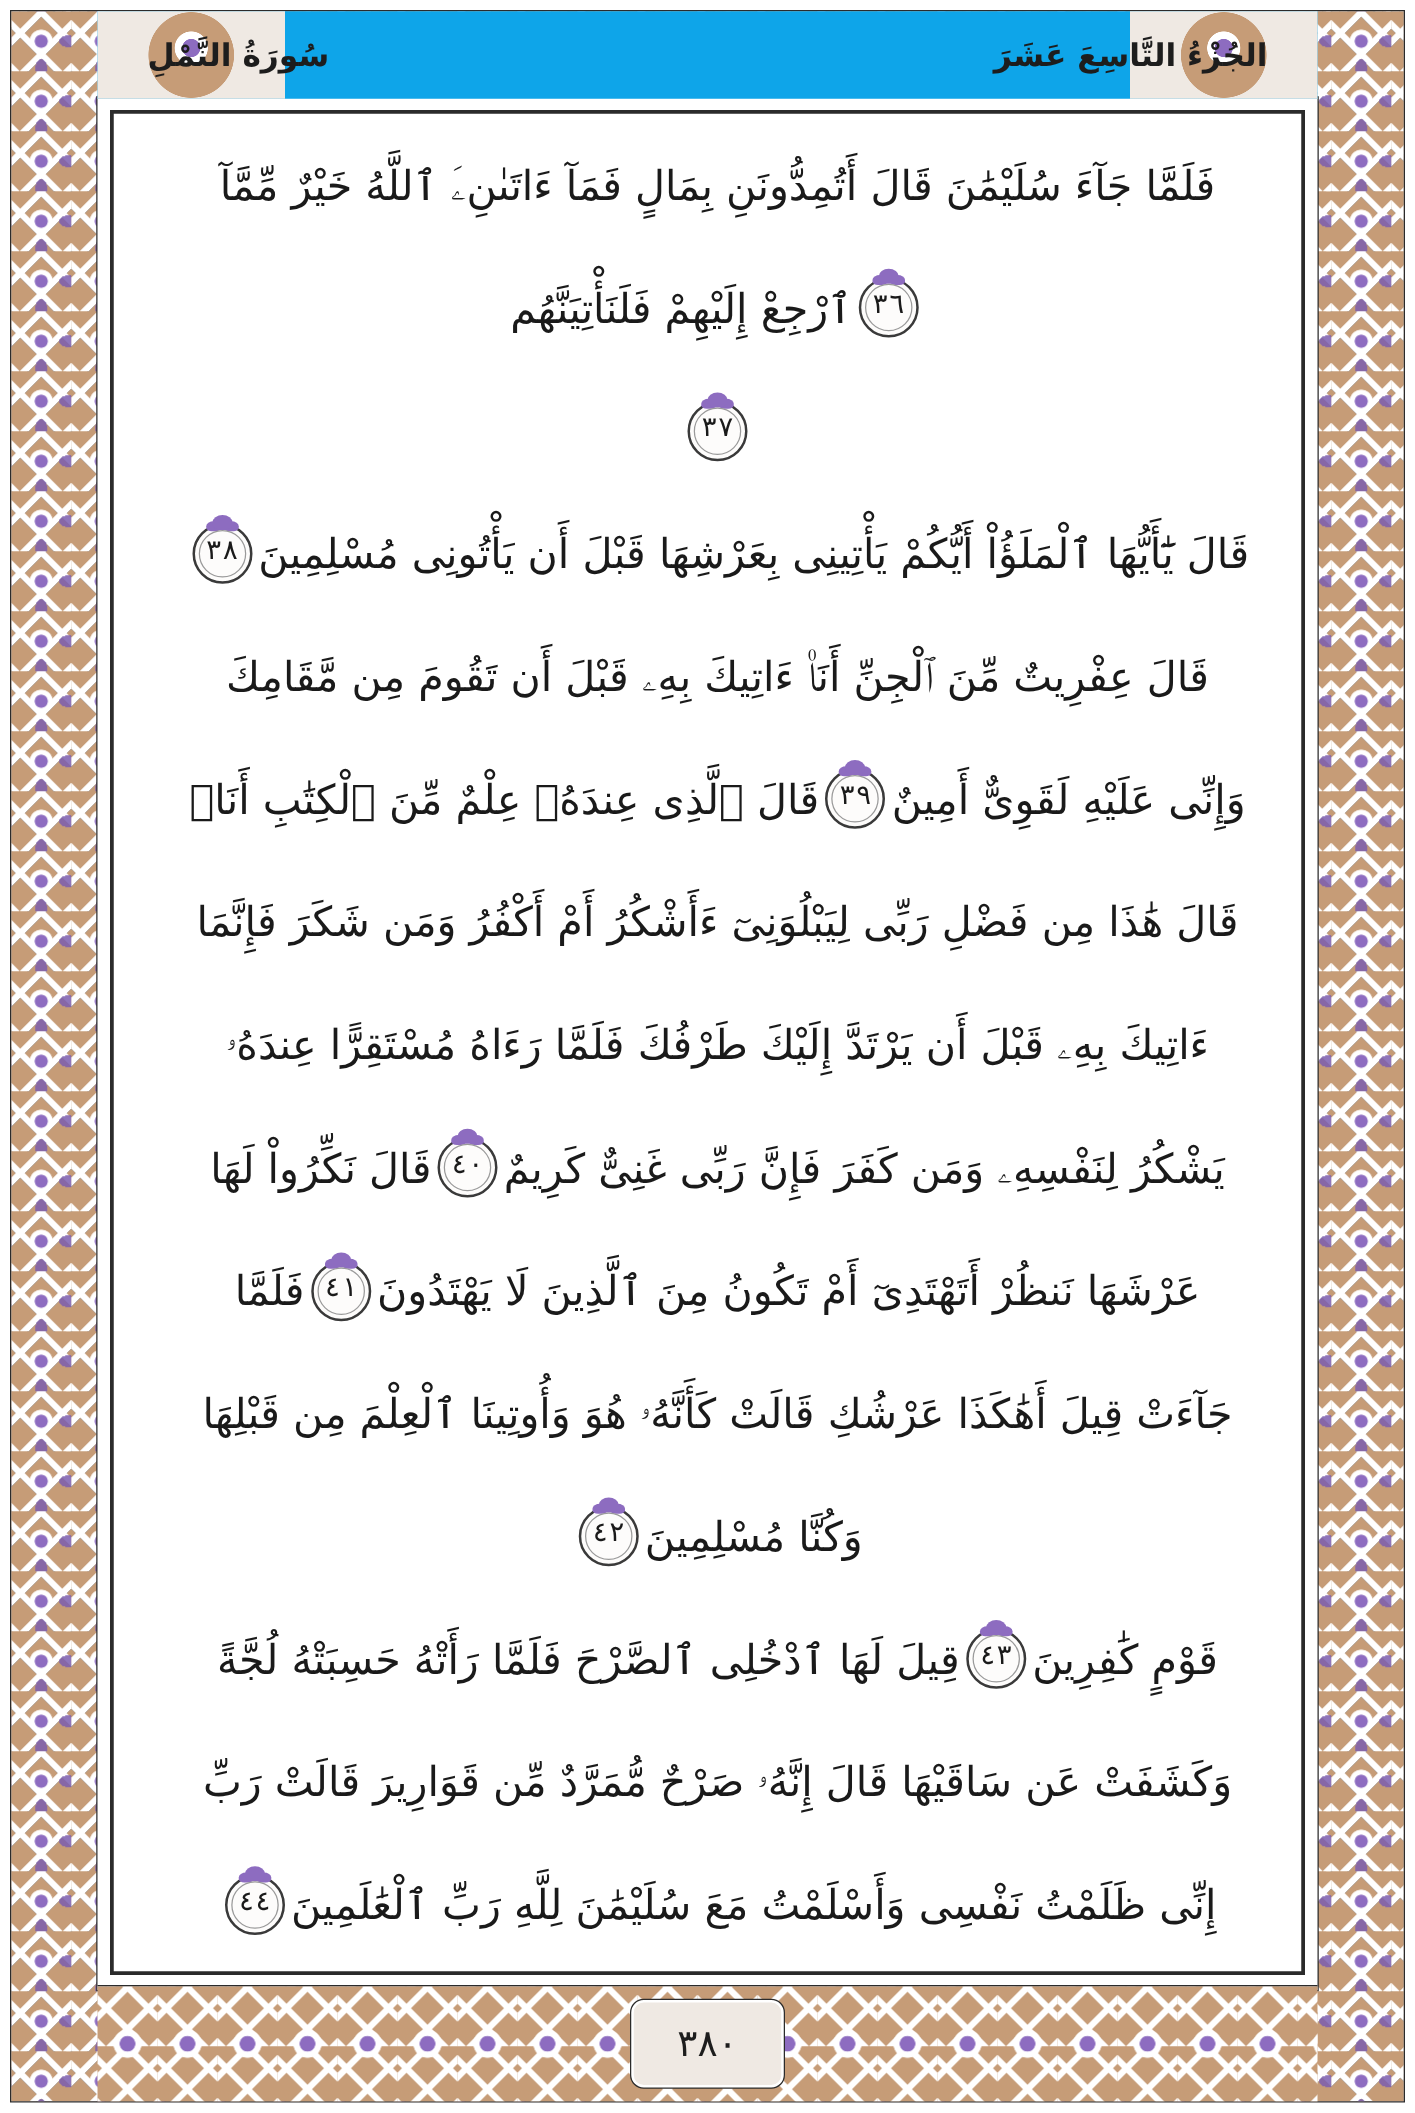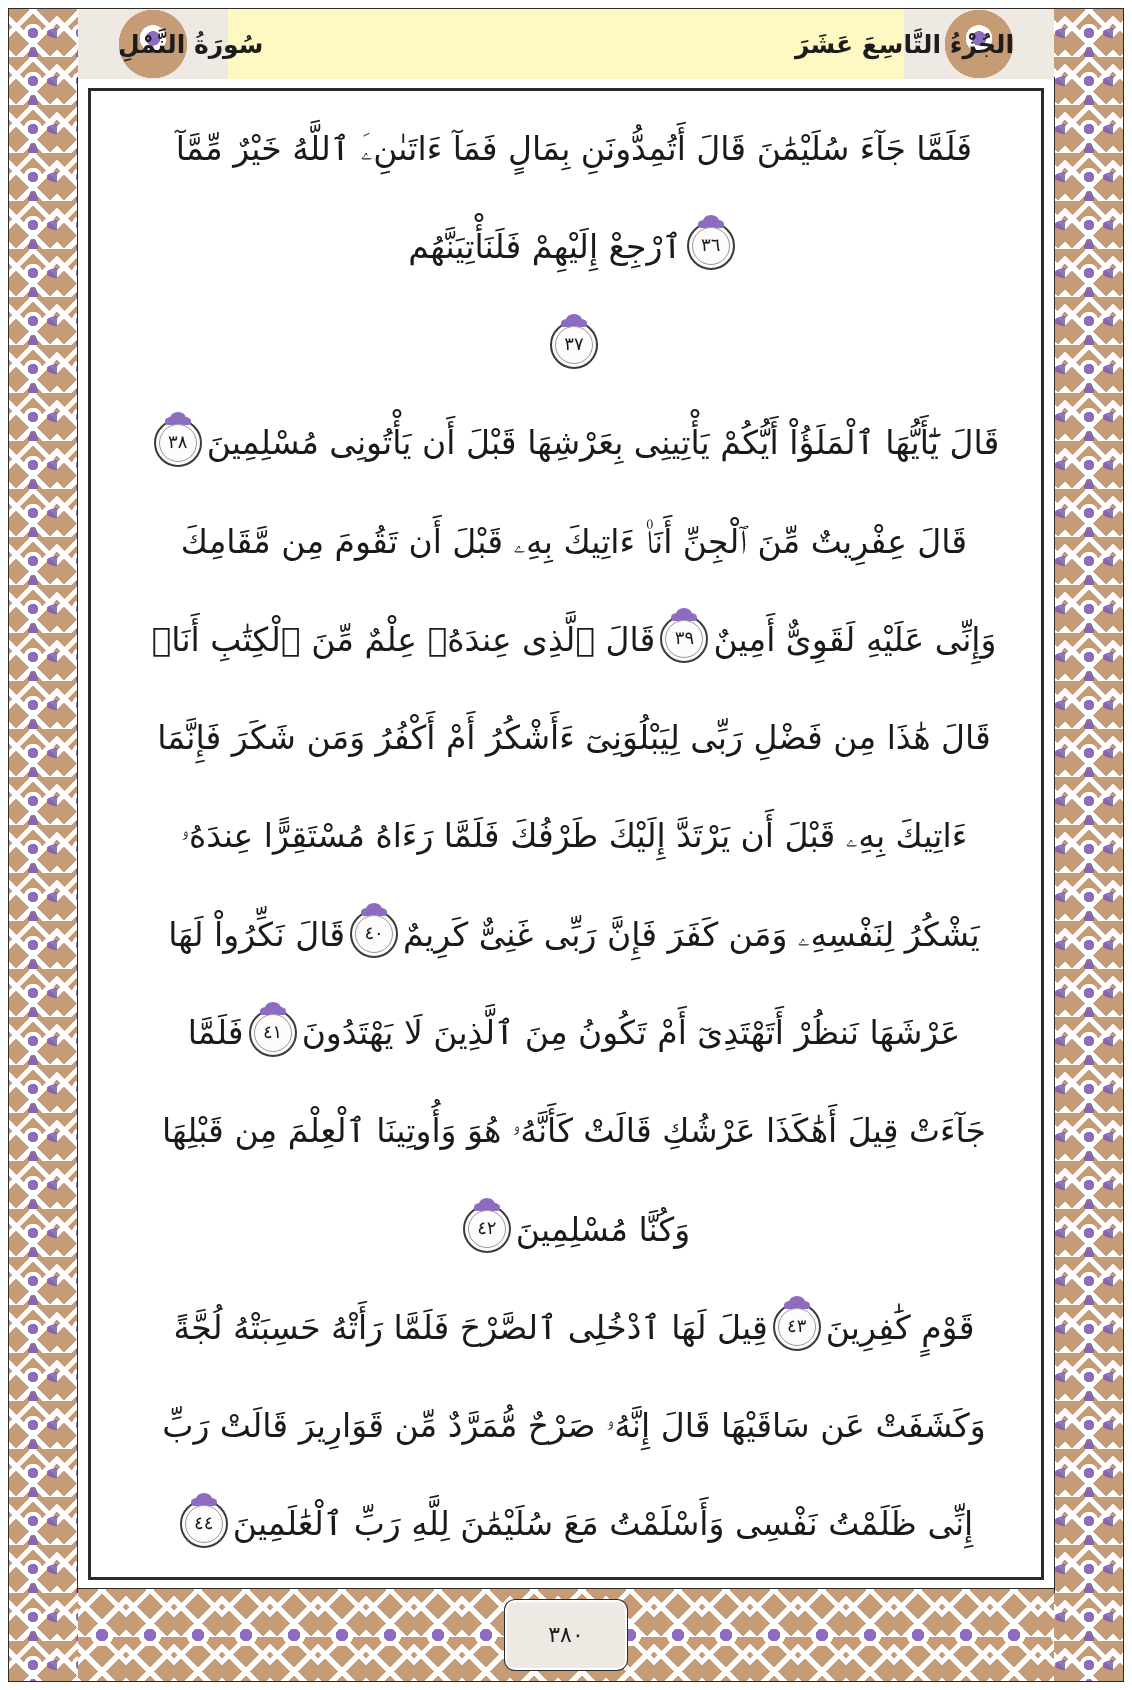--- a/index.html
+++ b/index.html
@@ -60,21 +60,21 @@
     background: #ffffff;
     box-shadow: 0 0 0 1px #2b2b2b;
   }
 
   
   .header-band {
     position: absolute;
     left: 78px; right: 78px;
     top: 9px;
     height: 70px;
-    background: #fef9c3;
+    background: #0ea5e9;
     display: flex;
     align-items: center;
     justify-content: space-between;
     padding: 0 40px;
     box-sizing: border-box;
     z-index: 4;
   }
   .header-band::before,
   .header-band::after {
     content: "";
@@ -145,22 +145,22 @@
   .ayah-mark {
     display: inline-block;
     position: relative;
     width: 44px;
     height: 44px;
     margin: 0 5px;
     vertical-align: middle;
     border-radius: 50%;
     border: 2px solid #3a3a3a;
     background: #fdfcfb;
-    font-family: Liberation Serif, serif;
-    font-size: 18px;
+    font-family: Liberation Mono, monospace;
+    font-size: 22px;
     line-height: 42px;
     text-align: center;
     color: #1a1a1a;
     flex: 0 0 auto;
   }
   .ayah-mark::before {
     content: "";
     position: absolute;
     top: -9px; left: 50%;
     transform: translateX(-50%);
@@ -202,21 +202,21 @@
     min-width: 118px;
     height: 66px;
     background: #efe9e3;
     border: 2px solid #ffffff;
     border-radius: 10px;
     box-shadow: 0 0 0 1px #2b2b2b;
     display: flex;
     align-items: center;
     justify-content: center;
     font-family: Liberation Serif, serif;
-    font-size: 22px;
+    font-size: 30px;
     color: #1d1d1d;
     direction: rtl;
   }
 </style>
 </head>
 <body>
 
 <div class="page">
 
   <div class="border-frame"></div>

